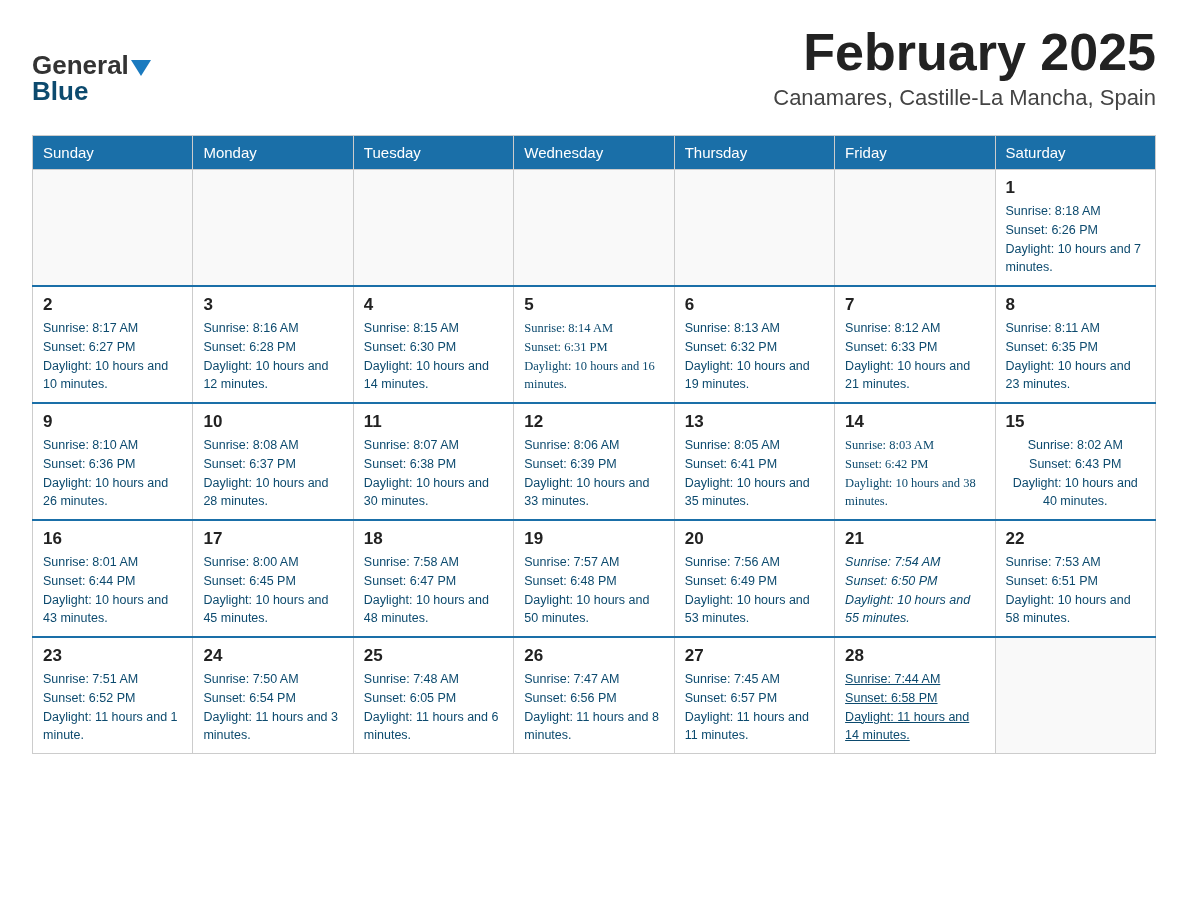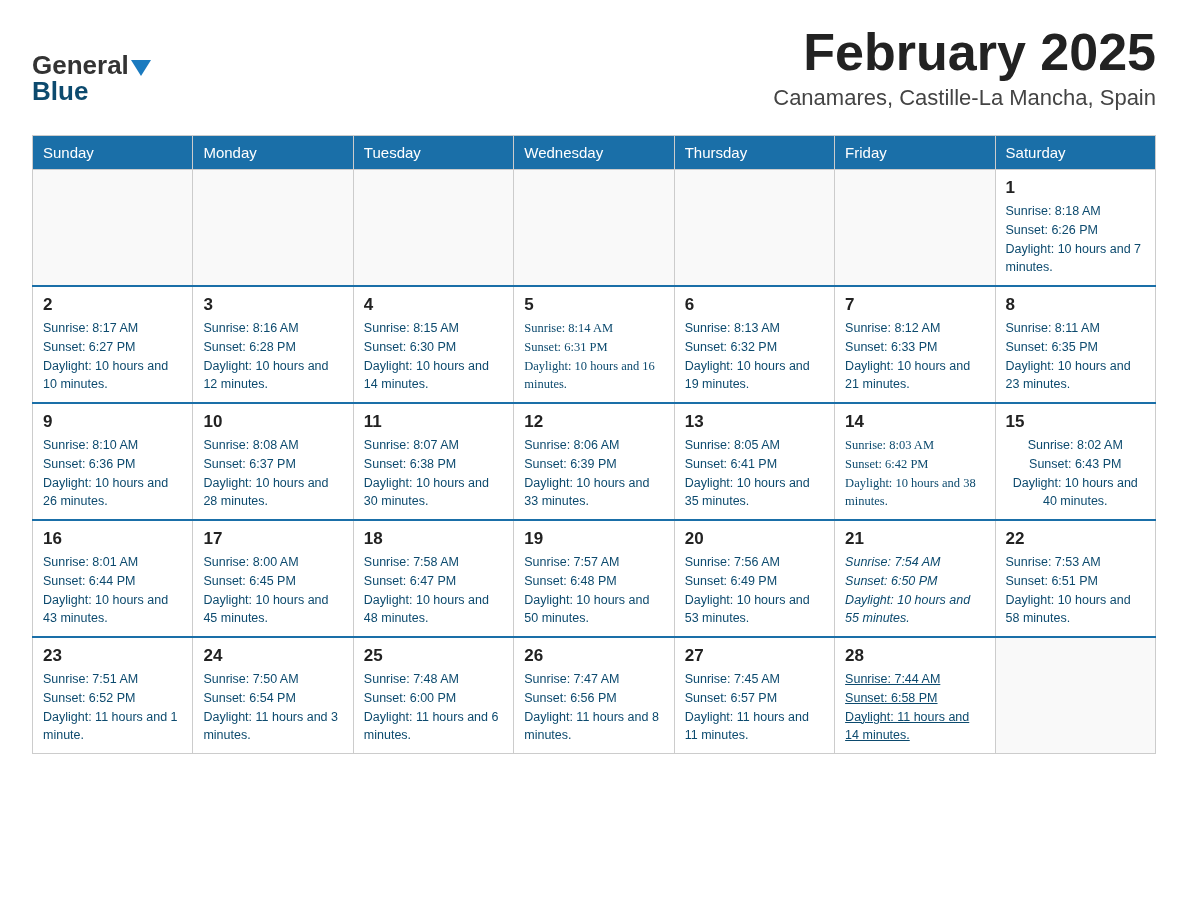--- a/index.html
+++ b/index.html
@@ -288,21 +288,21 @@
         </td>
         <td>
           <span class="day-number">24</span>
           <div class="day-info" style="white-space: pre-line;">Sunrise: 7:50 AM
 Sunset: 6:54 PM
 Daylight: 11 hours and 3 minutes.</div>
         </td>
         <td>
           <span class="day-number">25</span>
           <div class="day-info" style="white-space: pre-line;">Sunrise: 7:48 AM
-Sunset: 6:00 PM
+Sunset: 6:05 PM
 Daylight: 11 hours and 6 minutes.</div>
         </td>
         <td>
           <span class="day-number">26</span>
           <div class="day-info" style="white-space: pre-line;">Sunrise: 7:47 AM
 Sunset: 6:56 PM
 Daylight: 11 hours and 8 minutes.</div>
         </td>
         <td>
           <span class="day-number">27</span>

